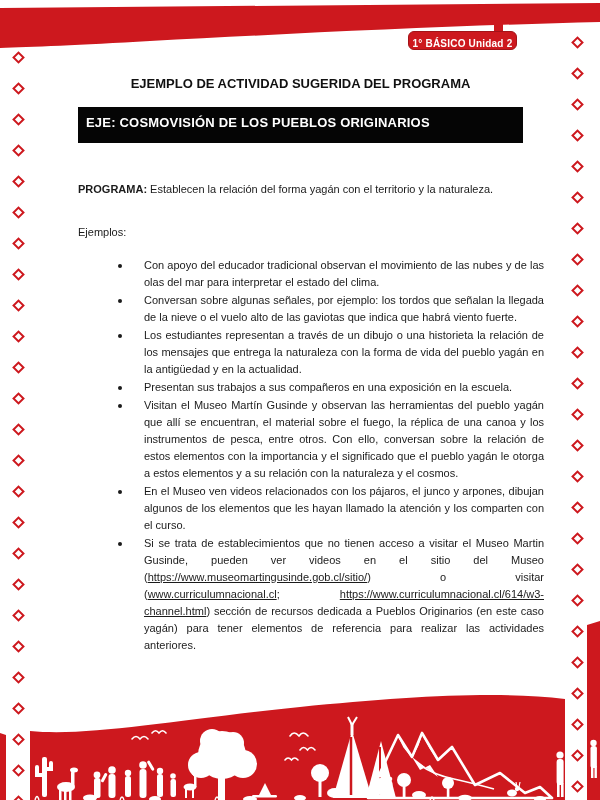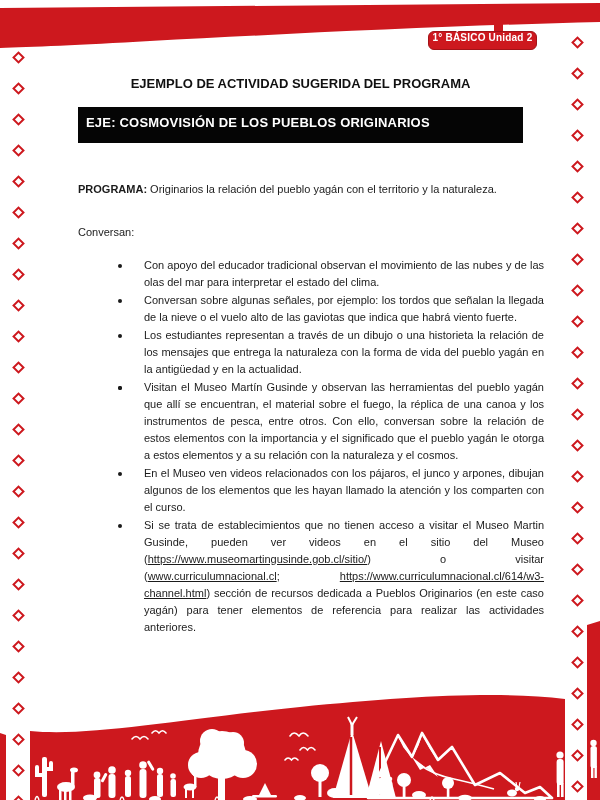--- a/index.html
+++ b/index.html
@@ -5,23 +5,23 @@
   html,body{margin:0;padding:0;}
   body{
     width:600px;height:800px;position:relative;overflow:hidden;
     background:#ffffff;
     font-family:"Liberation Sans", sans-serif;
     color:#1b1b1b;
   }
   
   .top-band{position:absolute;top:0;left:0;width:600px;height:60px;}
   .unit-badge{
-    position:absolute;left:428px;top:31px;width:107px;height:17px;
+    position:absolute;left:408px;top:31px;width:107px;height:17px;
     background:#cd181e;border:1px solid #a31318;border-radius:6px;
-    display:flex;align-items:flex-start;justify-content:center;
+    display:flex;align-items:flex-end;justify-content:center;
     color:#fff;font-size:10px;font-weight:bold;letter-spacing:.2px;
   }
   
   .diamond{
     position:absolute;width:5px;height:5px;background:#fff;
     border:2.2px solid #cd181e;transform:rotate(45deg);
   }
   
   .doc-title{
     position:absolute;top:76px;left:78px;width:445px;
@@ -68,29 +68,29 @@
   <span>1° BÁSICO Unidad 2</span>
 </div>
 
 <div class="doc-title">EJEMPLO DE ACTIVIDAD SUGERIDA DEL PROGRAMA</div>
 
 <div class="eje-bar">
   <span>EJE: COSMOVISIÓN DE LOS PUEBLOS ORIGINARIOS</span>
 </div>
 
 <div class="activity-line">
-  <b>PROGRAMA:</b><span> Originarios la relación del pueblo yagán con el territorio y la naturaleza.</span>
+  <b>PROGRAMA:</b><span> Establecen la relación del forma yagán con el territorio y la naturaleza.</span>
 </div>
 
-<div class="examples-label">Conversan:</div>
+<div class="examples-label">Ejemplos:</div>
 <ul class="examples">
     <li><span class="dot"></span><span>Con apoyo del educador tradicional observan el movimiento de las nubes y de las olas del mar para interpretar el estado del clima.</span></li>
     <li><span class="dot"></span><span>Conversan sobre algunas señales, por ejemplo: los tordos que señalan la llegada de la nieve o el vuelo alto de las gaviotas que indica que habrá viento fuerte.</span></li>
     <li><span class="dot"></span><span>Los estudiantes representan a través de un dibujo o una historieta la relación de los mensajes que entrega la naturaleza con la forma de vida del pueblo yagán en la antigüedad y en la actualidad.</span></li>
-    <li><span class="dot"></span></li>
+    <li><span class="dot"></span><span>Presentan sus trabajos a sus compañeros en una exposición en la escuela.</span></li>
     <li><span class="dot"></span><span>Visitan el Museo Martín Gusinde y observan las herramientas del pueblo yagán que allí se encuentran, el material sobre el fuego, la réplica de una canoa y los instrumentos de pesca, entre otros. Con ello, conversan sobre la relación de estos elementos con la importancia y el significado que el pueblo yagán le otorga a estos elementos y a su relación con la naturaleza y el cosmos.</span></li>
     <li><span class="dot"></span><span>En el Museo ven videos relacionados con los pájaros, el junco y arpones, dibujan algunos de los elementos que les hayan llamado la atención y los comparten con el curso.</span></li>
     <li><span class="dot"></span><span>Si se trata de establecimientos que no tienen acceso a visitar el Museo Martin Gusinde, pueden ver videos en el sitio del Museo (</span><span class="doc-link">https://www.museomartingusinde.gob.cl/sitio/</span><span>) o visitar (</span><span class="doc-link">www.curriculumnacional.cl</span><span>; </span><span class="doc-link">https://www.curriculumnacional.cl/614/w3-channel.html</span><span>) sección de recursos dedicada a Pueblos Originarios (en este caso yagán) para tener elementos de referencia para realizar las actividades anteriores.</span></li>
   </ul>
 
 <svg class="footer-art" viewBox="0 0 600 185" preserveAspectRatio="none">
 
   <path d="M0,118 L6,120 L6,185 L0,185 Z" fill="#cd181e"></path>
 
   <path d="M587,10 L600,6 L600,185 L587,185 Z" fill="#cd181e"></path>

